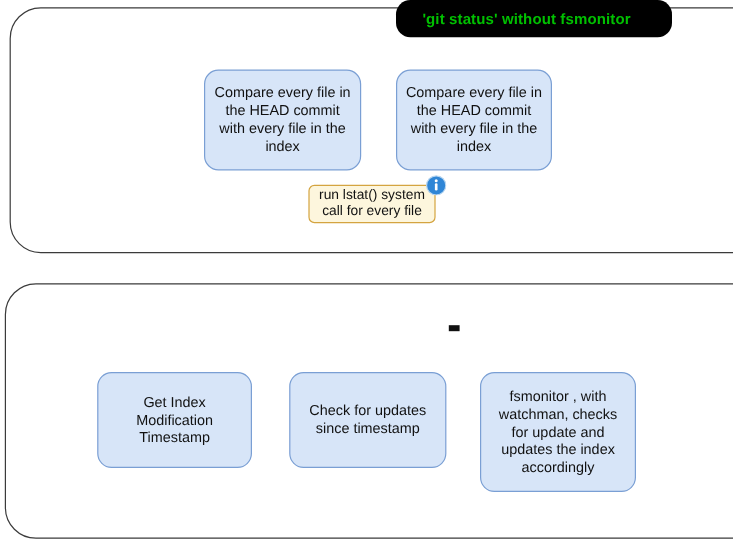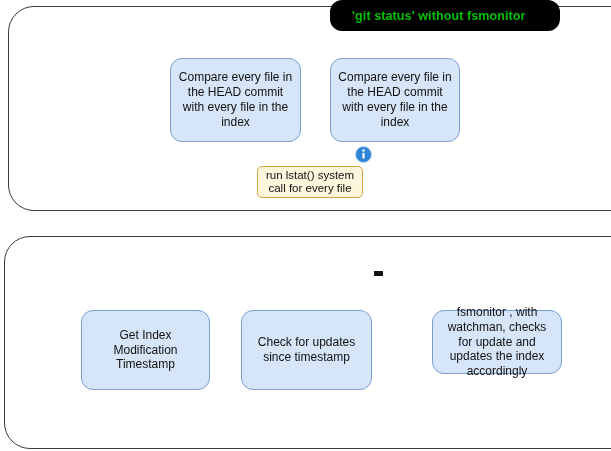--- a/index.html
+++ b/index.html
@@ -87,42 +87,41 @@
     text-align: center;
     color: #111111;
     font-size: 12px;
     line-height: 14.8px;
     padding: 4px 7px;
   }
   #node-head-a { left: 170px; top: 58px;  width: 131px; height: 84px; }
   #node-head-b { left: 330px; top: 58px;  width: 130px; height: 84px; }
   #node-ts     { left: 81px;  top: 310px; width: 129px; height: 80px; }
   #node-check  { left: 241px; top: 310px; width: 131px; height: 80px; }
-  #node-fsm    { left: 400px; top: 310px; width: 130px; height: 64px; margin-left: 32px; }
+  #node-fsm    { left: 400px; top: 310px; width: 130px; height: 100px; }
 
   
   #note-lstat {
     position: absolute;
     left: 257px;
     top: 154px;
     width: 106px;
     height: 32px;
     background: #fdf6dd;
     border: 1.3px solid #d4a440;
     border-radius: 5px;
     box-sizing: border-box;
     display: flex;
     align-items: center;
     justify-content: center;
     text-align: center;
     color: #111111;
     font-size: 11.5px;
     line-height: 13.5px;
     padding: 2px 4px;
-    margin-top: 12px;
   }
   #note-info-icon {
     position: absolute;
     left: 355px;
     top: 146px;
     width: 17px;
     height: 17px;
   }
 </style>
 </head>

